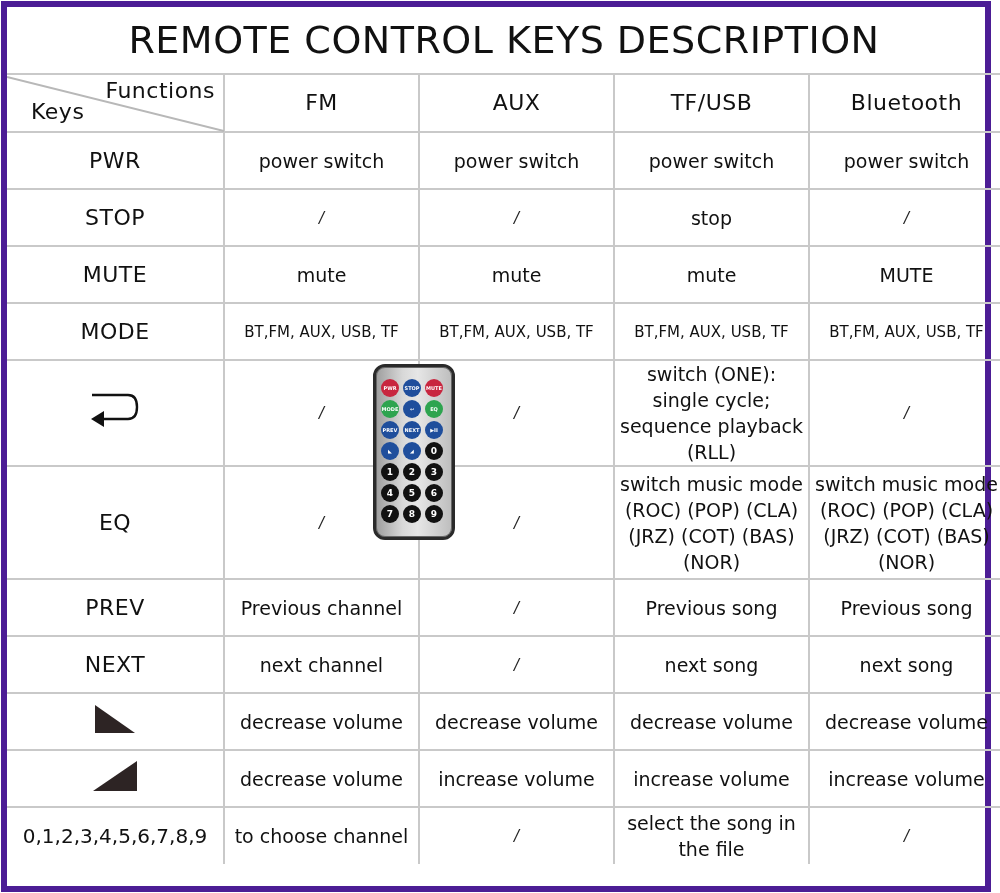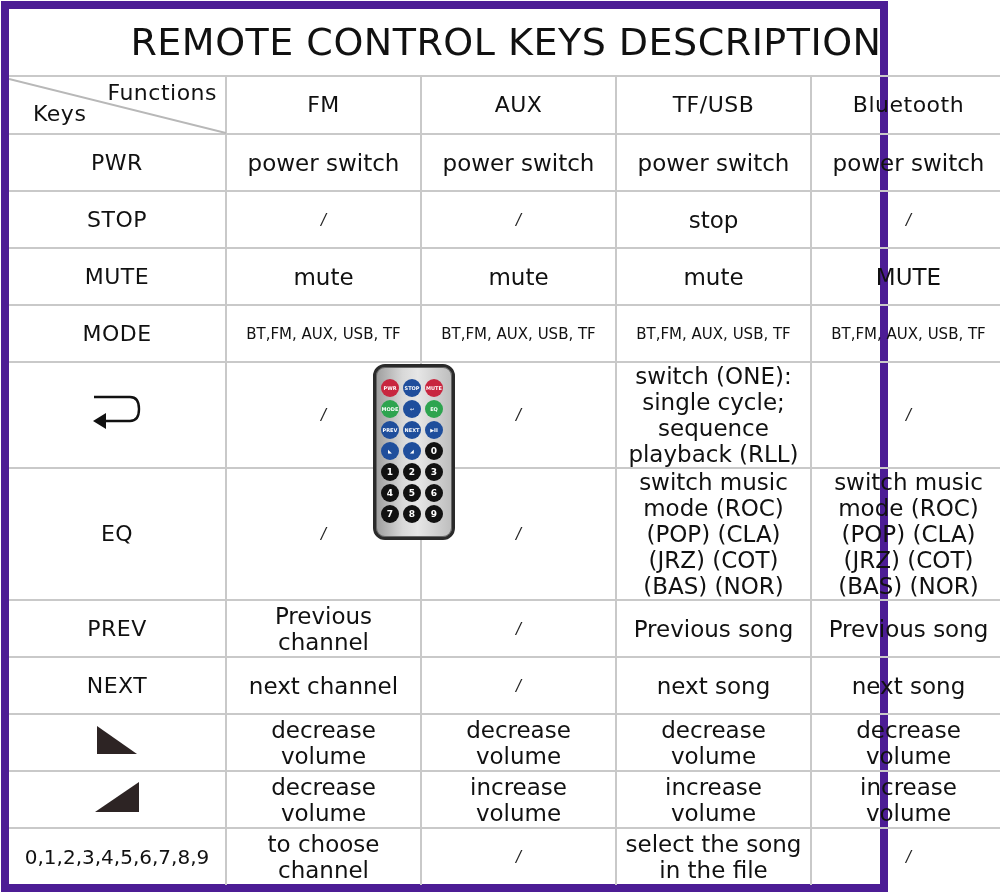--- a/index.html
+++ b/index.html
@@ -1,40 +1,40 @@
 <!DOCTYPE html>
 <html><head>
 <meta charset="utf-8">
 <style>
   * { box-sizing: border-box; margin: 0; padding: 0; }
   html, body { width: 1000px; height: 893px; background: #ffffff; overflow: hidden; }
   body { font-family: "DejaVu Sans", sans-serif; color: #111; position: relative; }
 
-  .sheet { position: absolute; left: 1px; top: 1px; width: 887px; height: 891px; border: 8px solid #4c1d95; }
+  .sheet { position: absolute; left: 1px; top: 1px; width: 990px; height: 891px; border: 6px solid #4c1d95; }
 
   .title-row { position: absolute; left: 0; top: 0; width: 994px; height: 68px; border-bottom: 2px solid #c9c9c9;
     display: flex; align-items: center; justify-content: center; font-size: 38px; letter-spacing: 0.5px; font-weight: 400; }
 
   table.keys { position: absolute; left: 0; top: 68px; border-collapse: collapse; table-layout: fixed; width: 996px; }
   table.keys td, table.keys th { border: 2px solid #c9c9c9; text-align: center; vertical-align: middle; font-weight: 400; padding: 0 4px; line-height: 26px; }
   table.keys tr:first-child td, table.keys tr:first-child th { border-top: none; }
   table.keys td:first-child, table.keys th:first-child { border-left: none; }
   table.keys td:last-child, table.keys th:last-child { border-right: none; }
   table.keys tr:last-child td { border-bottom: none; }
 
   col.c0 { width: 217px; } col.c1 { width: 195px; } col.c2 { width: 195px; } col.c3 { width: 195px; } col.c4 { width: 194px; }
 
   .hdr th { height: 57px; font-size: 22px; letter-spacing: 0.5px; }
   .corner { position: relative; padding: 0; }
   .corner svg { position: absolute; left: 0; top: 0; }
   .corner .fn { position: absolute; right: 8px; top: 3px; font-size: 22px; }
   .corner .ky { position: absolute; left: 24px; bottom: 6px; font-size: 22px; text-align: center; }
 
   .key { font-size: 22px; letter-spacing: 0.5px; }
-  .cell { font-size: 23px; }
+  .cell { font-size: 19px; }
   .slash { font-size: 15px; font-style: italic; color: #222; }
 
   .r57 td { height: 57px; }
   .r81 td { height: 81px; margin-top: 44px; }
   .r113 td { height: 113px; }
 
   .icon-wrap { display: inline-block; vertical-align: middle; }
 
   
   .remote { position: absolute; left: 373px; top: 364px; width: 82px; height: 176px; border-radius: 12px;

